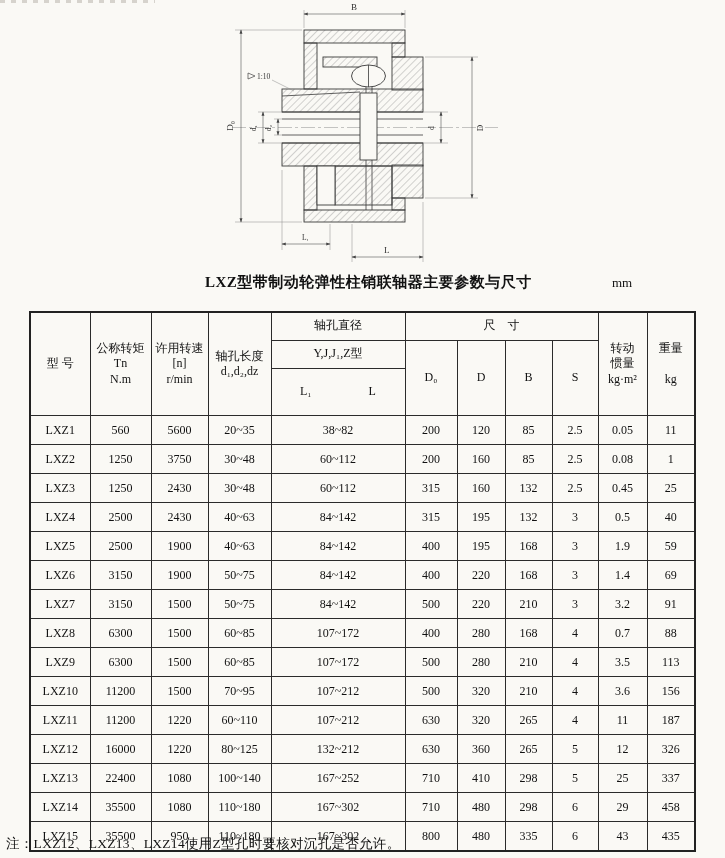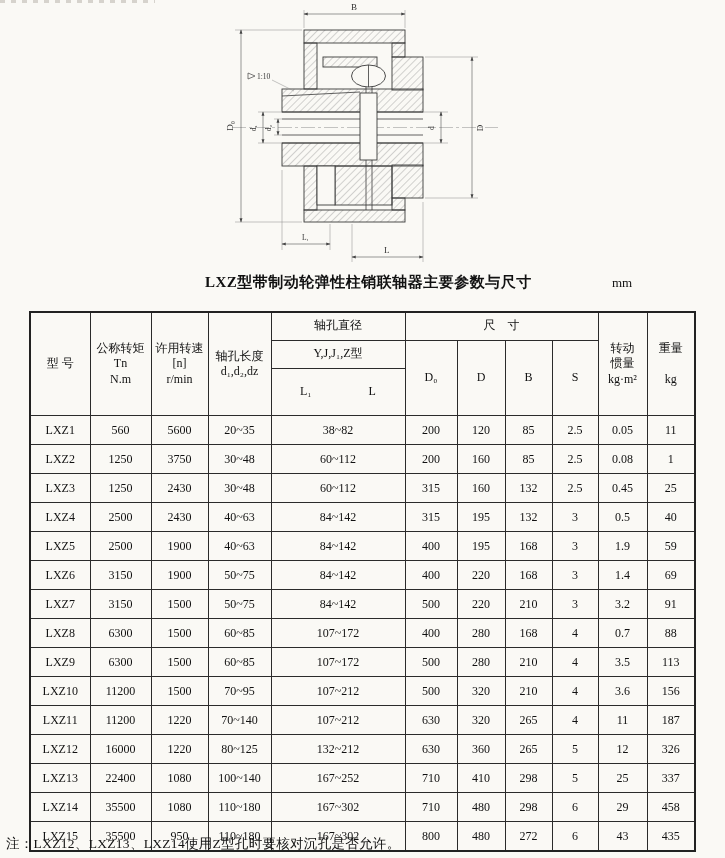--- a/index.html
+++ b/index.html
@@ -330,21 +330,21 @@
         <td>320</td>
         <td>210</td>
         <td>4</td>
         <td>3.6</td>
         <td>156</td>
       </tr>
       <tr>
         <td>LXZ11</td>
         <td>11200</td>
         <td>1220</td>
-        <td>70~140</td>
+        <td>60~110</td>
         <td>107~212</td>
         <td>630</td>
         <td>320</td>
         <td>265</td>
         <td>4</td>
         <td>11</td>
         <td>187</td>
       </tr>
       <tr>
         <td>LXZ12</td>
@@ -386,21 +386,21 @@
         <td>458</td>
       </tr>
       <tr>
         <td>LXZ15</td>
         <td>35500</td>
         <td>950</td>
         <td>110~180</td>
         <td>167~302</td>
         <td>800</td>
         <td>480</td>
-        <td>272</td>
+        <td>335</td>
         <td>6</td>
         <td>43</td>
         <td>435</td>
       </tr>
     </tbody>
 </table>
 
 <div class="note">注：LXZ12、LXZ13、LXZ14使用Z型孔时要核对沉孔是否允许。</div>
 
 </body></html>

